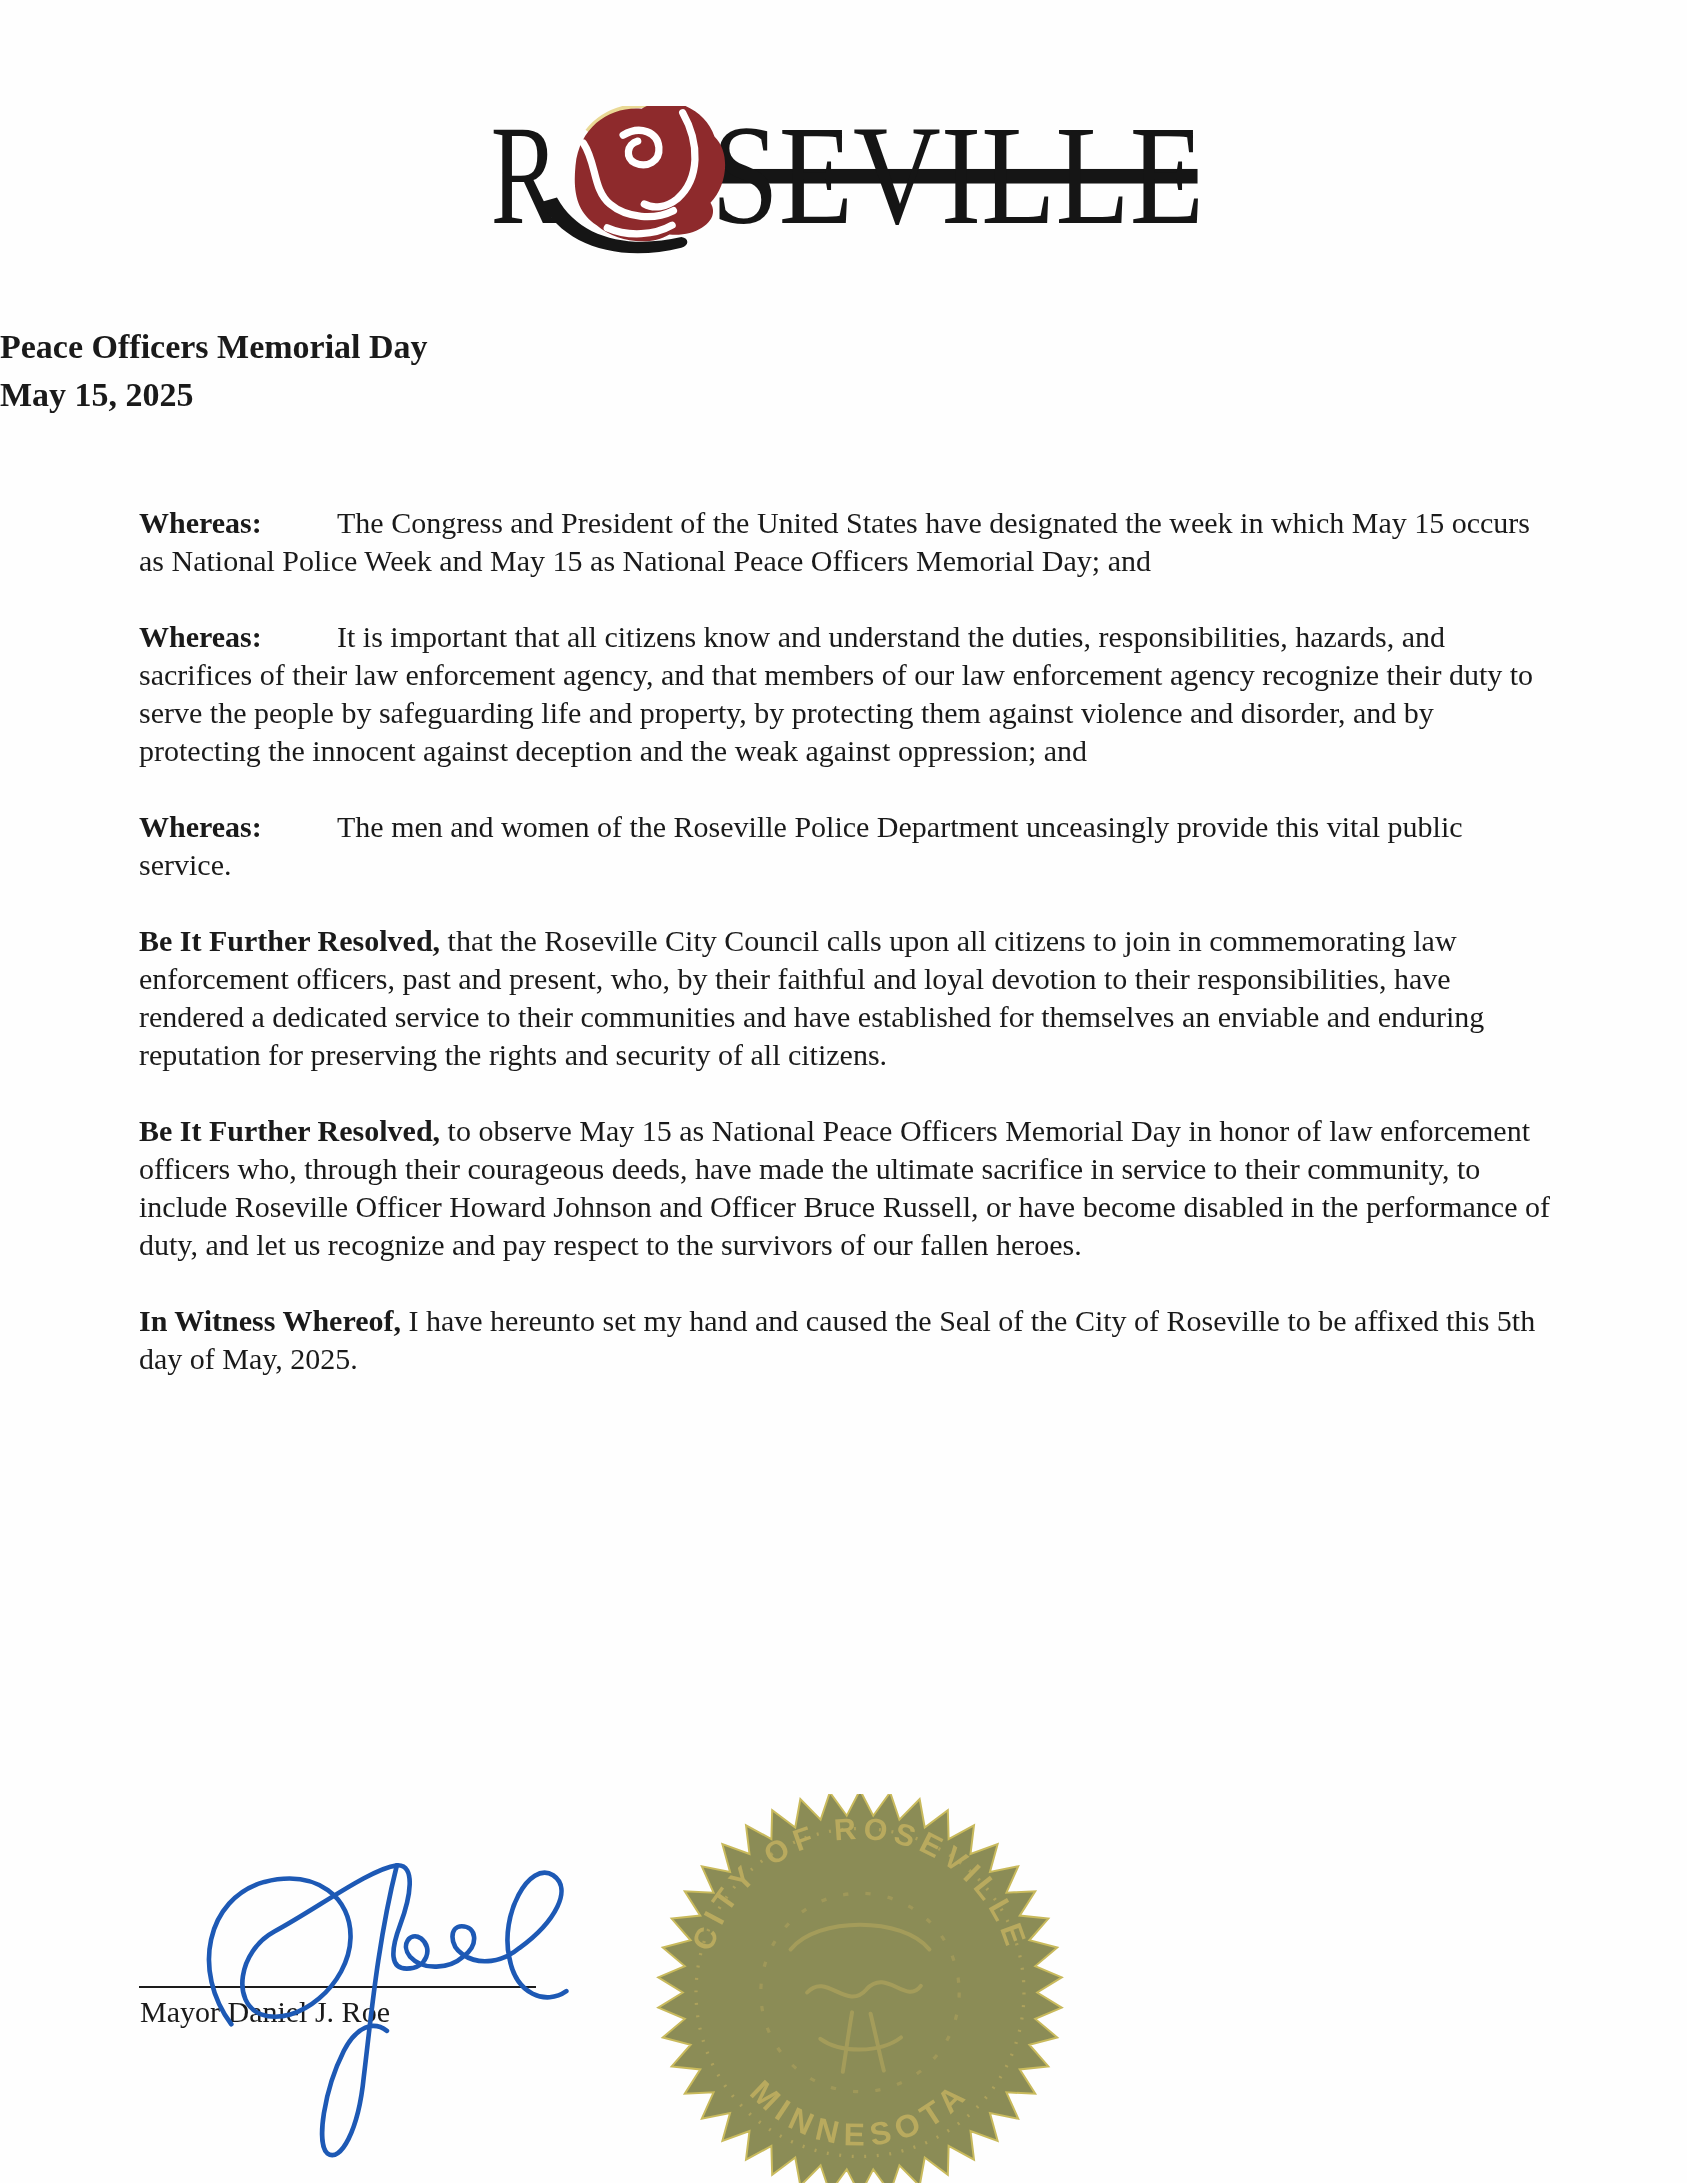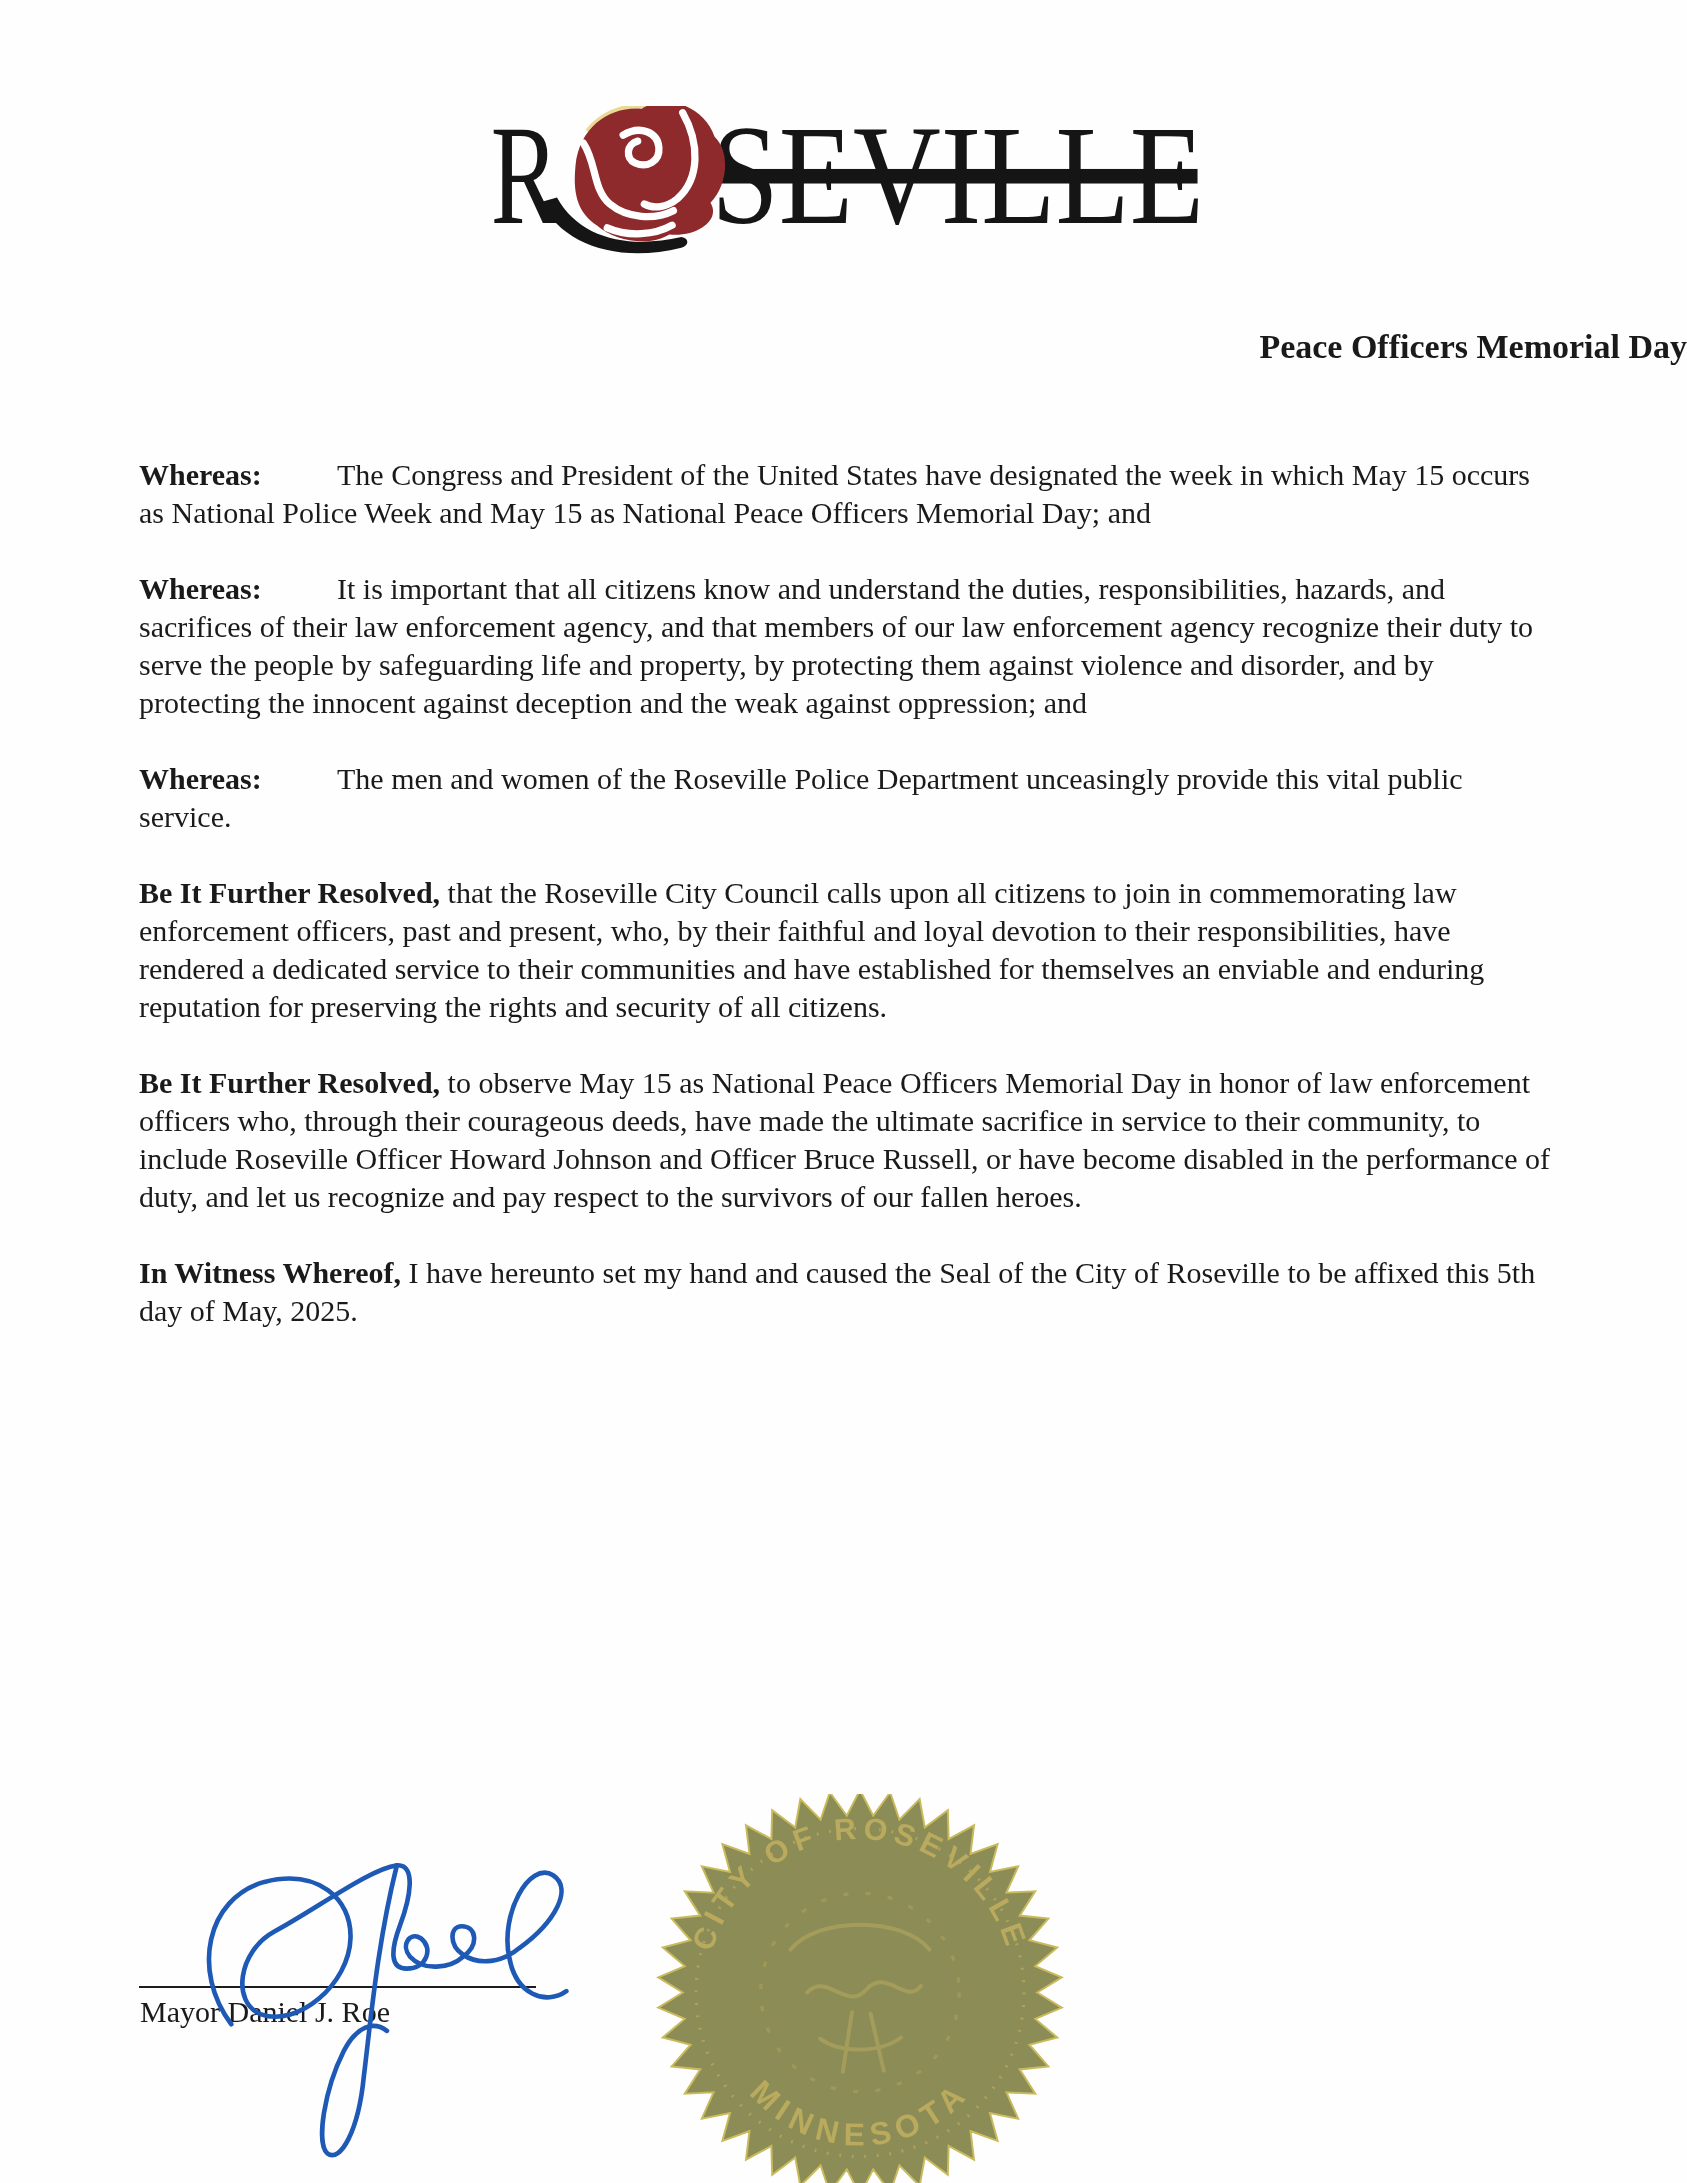--- a/index.html
+++ b/index.html
@@ -11,21 +11,21 @@
     overflow:hidden;
     color:#1a1a1a;
     font-family:"Liberation Serif", serif;
   }
   
   .logo-block { padding-top:106px; height:265px; }
   .logo-svg { display:block; margin:0 auto; }
   
   .title-block {
     margin-top:58px;
-    text-align:right;
+    text-align:left;
     font-weight:bold;
     font-size:34px;
     line-height:48px;
   }
   .title-stanza2 { margin-top:56px; }
   
   .content {
     margin-top:85px;
     padding:0 136px 0 139px;
     font-size:30px;
@@ -77,20 +77,21 @@
           <path d="M 54,-90 C 80,-44 80,10 46,40 C 30,53 10,56 -4,48"></path>
           <path d="M -60,84 C -28,98 12,95 38,80"></path>
         </g>
       </g>
     </svg>
   </div>
 
   <div class="title-block">
     <div class="title-stanza1">
       <div>Peace Officers Memorial Day</div>
+      <div>May 15, 2025</div>
     </div>
   </div>
 
   <div class="content">
     <p><span class="plabel tabbed">Whereas:</span><span>The Congress and President of the United States have designated the week in which May 15 occurs as National Police Week and May 15 as National Peace Officers Memorial Day; and</span></p>
     <p><span class="plabel tabbed">Whereas:</span><span>It is important that all citizens know and understand the duties, responsibilities, hazards, and sacrifices of their law enforcement agency, and that members of our law enforcement agency recognize their duty to serve the people by safeguarding life and property, by protecting them against violence and disorder, and by protecting the innocent against deception and the weak against oppression; and</span></p>
     <p><span class="plabel tabbed">Whereas:</span><span>The men and women of the Roseville Police Department unceasingly provide this vital public service.</span></p>
     <p><span class="plabel">Be It Further Resolved,</span><span> that the Roseville City Council calls upon all citizens to join in commemorating law enforcement officers, past and present, who, by their faithful and loyal devotion to their responsibilities, have rendered a dedicated service to their communities and have established for themselves an enviable and enduring reputation for preserving the rights and security of all citizens.</span></p>
     <p><span class="plabel">Be It Further Resolved,</span><span> to observe May 15 as National Peace Officers Memorial Day in honor of law enforcement officers who, through their courageous deeds, have made the ultimate sacrifice in service to their community, to include Roseville Officer Howard Johnson and Officer Bruce Russell, or have become disabled in the performance of duty, and let us recognize and pay respect to the survivors of our fallen heroes.</span></p>
     <p><span class="plabel">In Witness Whereof,</span><span> I have hereunto set my hand and caused the Seal of the City of Roseville to be affixed this 5th day of May, 2025.</span></p>

